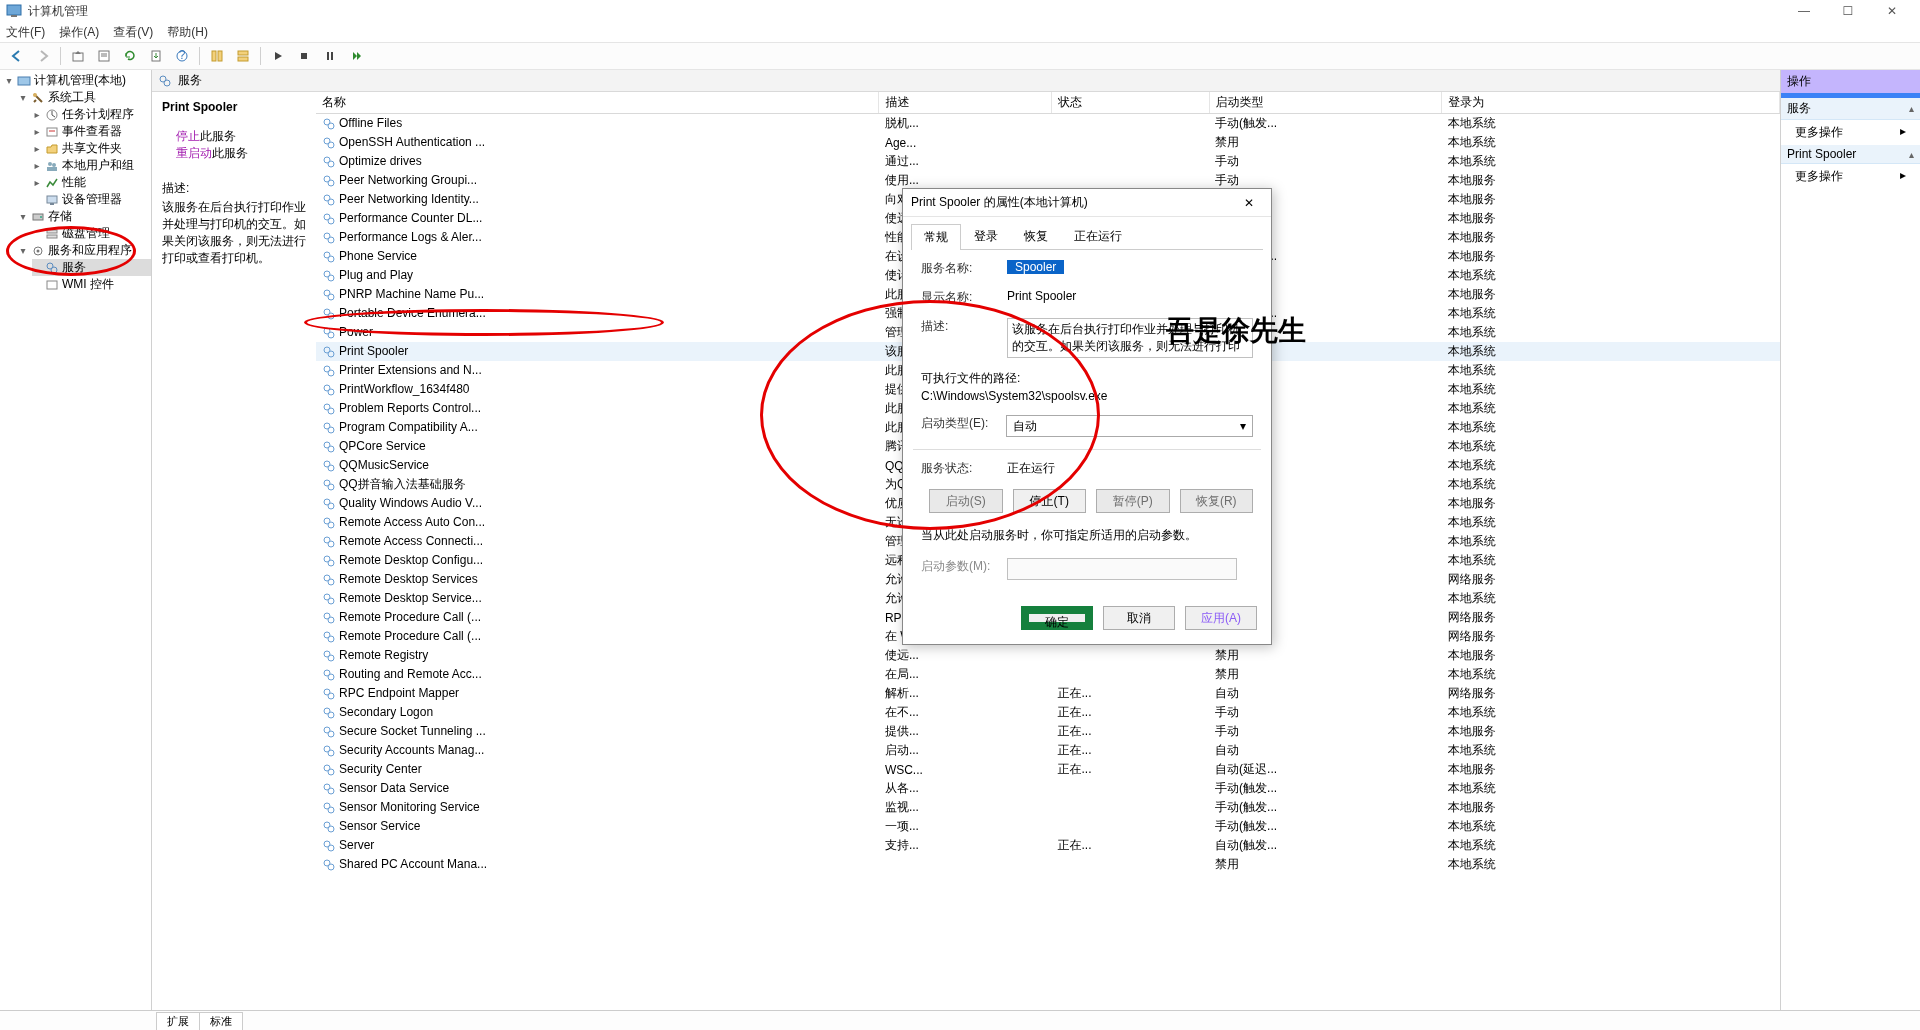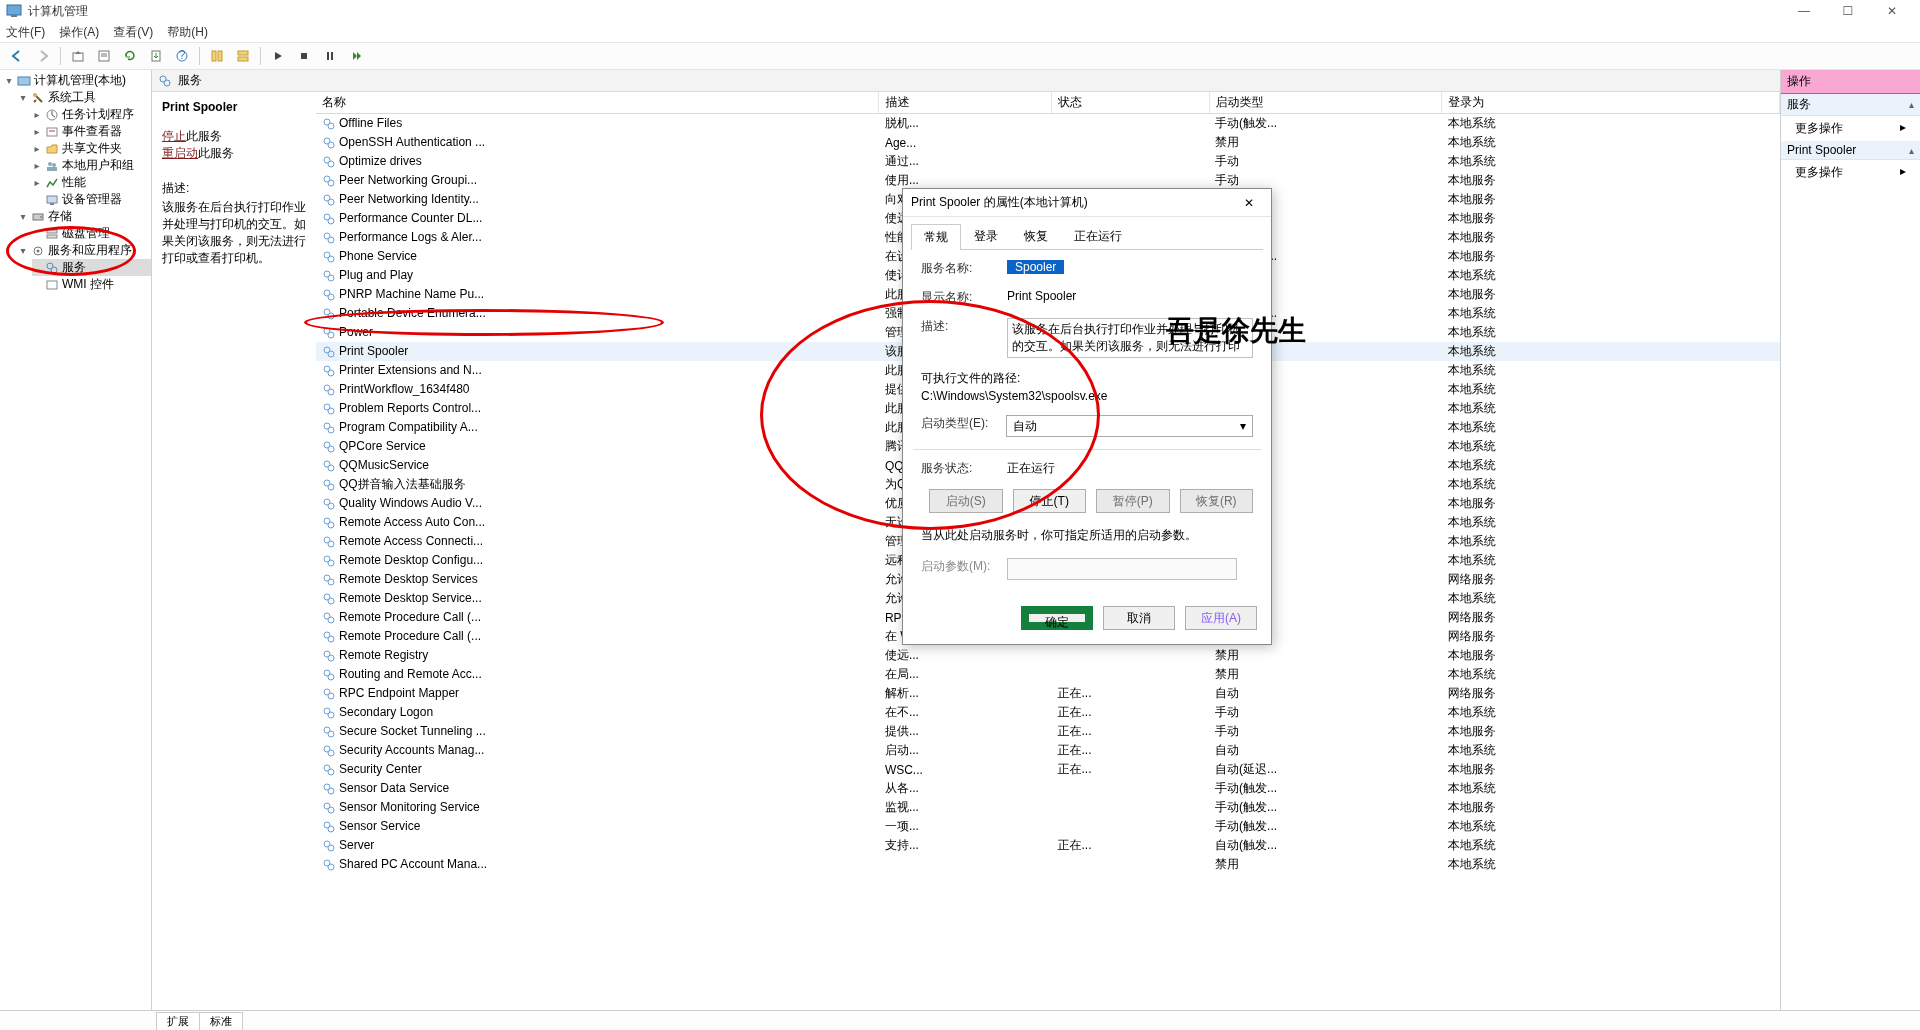--- a/index.html
+++ b/index.html
@@ -19,31 +19,31 @@
 .tree li { white-space: nowrap; }
 .tree .row { display: flex; align-items: center; height: 17px; gap: 3px; padding-right: 4px; cursor: default; }
 .tree .tw { width: 10px; color: #666; text-align: center; font-size: 10px; }
 .tree .ic { width: 14px; height: 14px; display:inline-flex; align-items:center; justify-content:center; }
 .tree .sel { background: #dcdcdc; }
 .center-pane { flex: 1; display: flex; flex-direction: column; position: relative; }
 .svc-header { height: 22px; background: #f3f3f3; border-bottom: 1px solid #d9d9d9; display: flex; align-items: center; padding: 0 6px; gap: 6px; }
 .svc-body { flex: 1; display: flex; overflow: hidden; }
 .svc-left { width: 164px; padding: 8px 10px; }
 .svc-left h3 { font-size: 12px; font-weight: bold; margin-bottom: 14px; }
-.svc-left a { color: #7f1d1d; text-decoration: underline; cursor: pointer; display: inline; }
+.svc-left a { color: #a21caf; cursor: pointer; display: inline; margin-left: 14px; }
 .svc-left .desc-label { margin-top: 18px; }
 .svc-left .desc-text { margin-top: 2px; }
 .svc-list { flex: 1; overflow-x: auto; overflow-y: auto; position: relative; }
 .svc-list table { border-collapse: collapse; width: 100%; table-layout: fixed; }
 .svc-list th { text-align: left; font-weight: normal; padding: 2px 6px; border-right: 1px solid #e5e5e5; border-bottom: 1px solid #d9d9d9; background: #fff; position: sticky; top: 0; }
 .svc-list td { padding: 1px 6px; white-space: nowrap; overflow: hidden; text-overflow: ellipsis; }
 .svc-list tr.hl td { background: #eaf3fb; }
 .svc-list .ic { width: 14px; height: 14px; display: inline-block; vertical-align: middle; margin-right: 3px; }
 .actions-pane { width: 140px; border-left: 1px solid #d0d0d0; display: flex; flex-direction: column; }
-.actions-pane .hd { background: #f9a8d4; border-bottom: 1px solid #3b82f6; padding: 3px 6px; }
+.actions-pane .hd { background: #c4b5fd; border-bottom: 5px solid #3b82f6; padding: 3px 6px; }
 .actions-pane .sec { background: #eaf3fb; border-bottom: 1px solid #d4e7f7; padding: 2px 6px; display:flex; justify-content:space-between; align-items:center; }
 .actions-pane .item { padding: 4px 14px; cursor: default; }
 .actions-pane .arrow { font-size: 10px; color: #666; }
 .status-tabs { height: 20px; border-top: 1px solid #ccc; display: flex; align-items: flex-end; padding-left: 156px; background: #fdfdfd; }
 .status-tabs .tab { border: 1px solid #ccc; border-bottom: none; padding: 1px 10px; margin-right: -1px; background: #fff; font-size: 11px; }
 .status-tabs .tab.active { background: #fff; }
 .dialog { position: absolute; left: 750px; top: 118px; width: 370px; background: #fff; border: 1px solid #888; box-shadow: 2px 2px 12px rgba(0,0,0,0.25); }
 .dialog .dtitle { height: 28px; display: flex; align-items: center; padding: 0 8px; border-bottom: 1px solid #e5e5e5; gap: 48px; }
 .dialog .dtitle .dclose { margin-left: auto; width: 28px; text-align: center; cursor: default; }
 .dialog .dtabs { display: flex; border-bottom: 1px solid #ccc; margin: 6px 8px 0 8px; }

